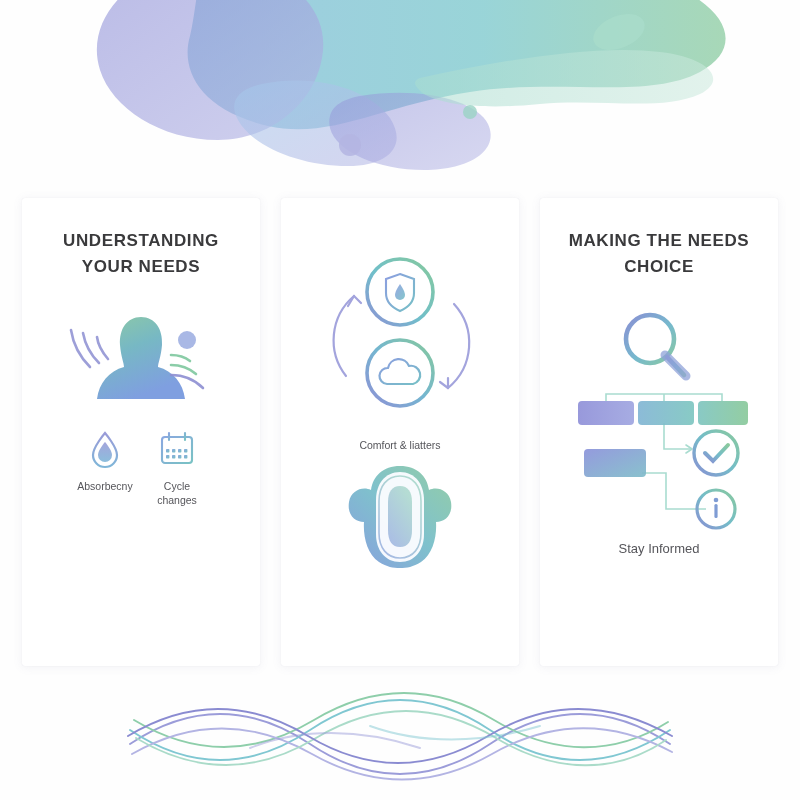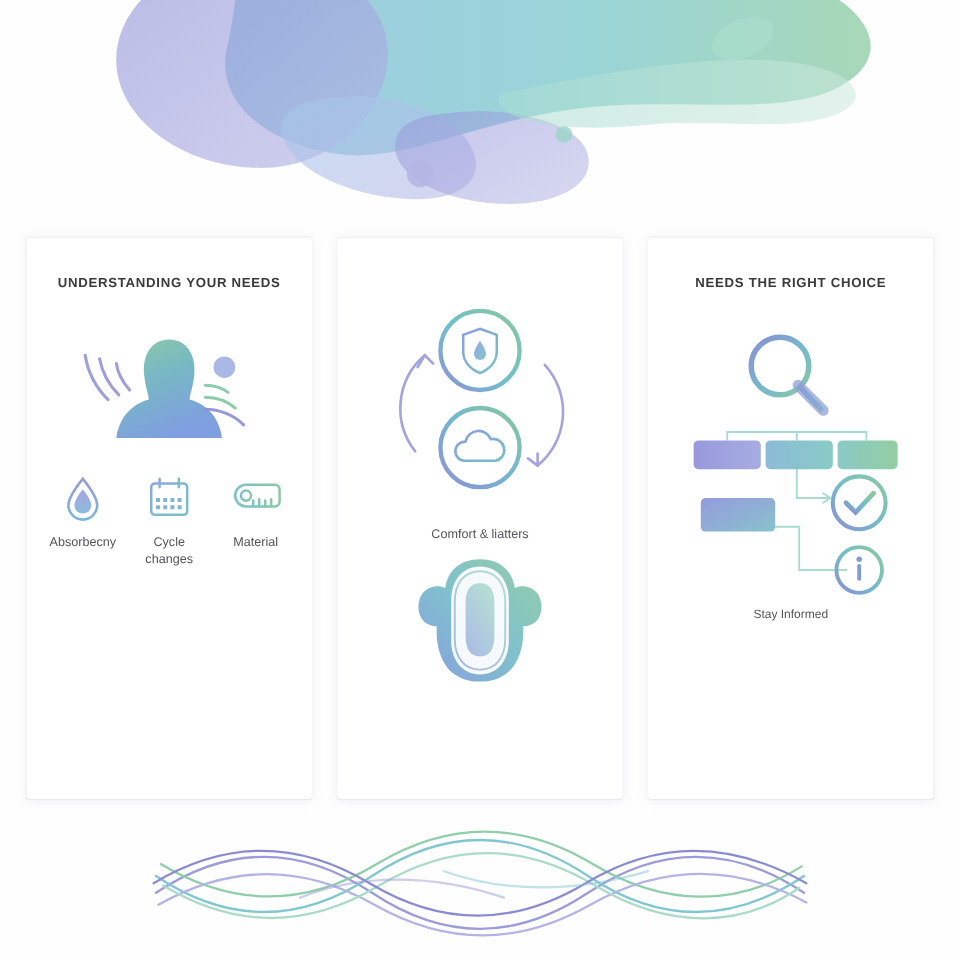--- a/index.html
+++ b/index.html
@@ -36,21 +36,21 @@
     background: #ffffff;
     border-radius: 3px;
     box-shadow: 0 1px 10px rgba(120,120,160,.10), 0 0 1px rgba(120,120,160,.18);
     display: flex;
     flex-direction: column;
     align-items: center;
     padding-top: 30px;
     position: relative;
   }
   .card-title {
-    font-size: 11px;
+    font-size: 17px;
     font-weight: bold;
     letter-spacing: .6px;
     color: #3a3a3c;
     text-align: center;
     line-height: 1.5;
     max-width: 200px;
   }
 
   
   .c1-hero { margin-top: 28px; }
@@ -83,21 +83,21 @@
     color: #55555a;
     text-align: right;
     line-height: 1.35;
   }
   .c2-pad { margin-top: 10px; }
 
   
   .c3-art { margin-top: 22px; }
   .c3-caption {
     margin-top: 4px;
-    font-size: 10px;
+    font-size: 13px;
     color: #55555a;
     text-align: center;
   }
 
   
   #bottom-deco {
     position: absolute;
     left: 120px; top: 686px;
     width: 560px; height: 100px;
     pointer-events: none;
@@ -219,36 +219,20 @@
               <rect x="26" y="20" width="3.4" height="3.4" rx=".7"></rect>
               <rect x="8" y="26" width="3.4" height="3.4" rx=".7"></rect>
               <rect x="14" y="26" width="3.4" height="3.4" rx=".7"></rect>
               <rect x="20" y="26" width="3.4" height="3.4" rx=".7"></rect>
               <rect x="26" y="26" width="3.4" height="3.4" rx=".7"></rect>
             </g>
           </svg>
           <div class="c1-icon-label">Cycle changes</div>
         </div>
 
-        <div class="c1-icon-cell">
-          <svg width="44" height="40" viewBox="0 0 44 40" xmlns="http://www.w3.org/2000/svg">
-            <defs>
-                <linearGradient id="d3" x1="0" y1="0" x2="1" y2="0">
-              <stop offset="0%" stop-color="#7bc2c8"></stop>
-                  <stop offset="100%" stop-color="#8ac9a4"></stop>
-            </linearGradient>
-              </defs>
-            <g fill="none" stroke="url(#d3)" stroke-width="2.1" stroke-linejoin="round">
-              <path d="M14,9 A9,9 0 1 0 14,27 L38,27 A4,4 0 0 0 42,23 L42,13 A4,4 0 0 0 38,9 Z"></path>
-              <circle cx="14" cy="18" r="4.2"></circle>
-              <path d="M20,27 V22 M25,27 V21 M30,27 V22 M35,27 V21" stroke-linecap="round"></path>
-            </g>
-          </svg>
-          <div class="c1-icon-label">Material</div>
-        </div>
       </div>
     </div>
 
     <div class="card">
 
       <svg class="c2-cycle" width="168" height="188" viewBox="0 0 168 188" xmlns="http://www.w3.org/2000/svg">
         <defs>
           <linearGradient id="ring1" x1="0" y1="1" x2="1" y2="0">
             <stop offset="0%" stop-color="#8f90d6"></stop>
             <stop offset="45%" stop-color="#70bfca"></stop>
@@ -306,21 +290,21 @@
                  C44,100 35,88 35,72 L35,38 C35,22 44,10 59,10 Z"></path>
         <path fill="none" stroke="url(#padi)" stroke-width="1.6" opacity=".8" d="M59,14 C72,14 80,24 80,39 L80,71 C80,86 72,96 59,96
                  C46,96 38,86 38,71 L38,39 C38,24 46,14 59,14 Z"></path>
 
         <path fill="url(#padi)" opacity=".75" d="M59,24 C67,24 71,30 71,40 L71,68 C71,79 67,85 59,85
                  C51,85 47,79 47,68 L47,40 C47,30 51,24 59,24 Z"></path>
       </svg>
     </div>
 
     <div class="card">
-      <div class="card-title">NEEDS THE RIGHT CHOICE</div>
+      <div class="card-title">MAKING THE NEEDS CHOICE</div>
 
       <svg class="c3-art" width="186" height="236" viewBox="0 0 186 236" xmlns="http://www.w3.org/2000/svg">
         <defs>
           <linearGradient id="mag" x1="0" y1="0" x2="1" y2="1">
             <stop offset="0%" stop-color="#8a8fd4"></stop>
             <stop offset="55%" stop-color="#76b9cd"></stop>
             <stop offset="100%" stop-color="#8ac9a2"></stop>
           </linearGradient>
           <linearGradient id="bx1" x1="0" y1="0" x2="1" y2="0">
             <stop offset="0%" stop-color="#8f90d8"></stop>

